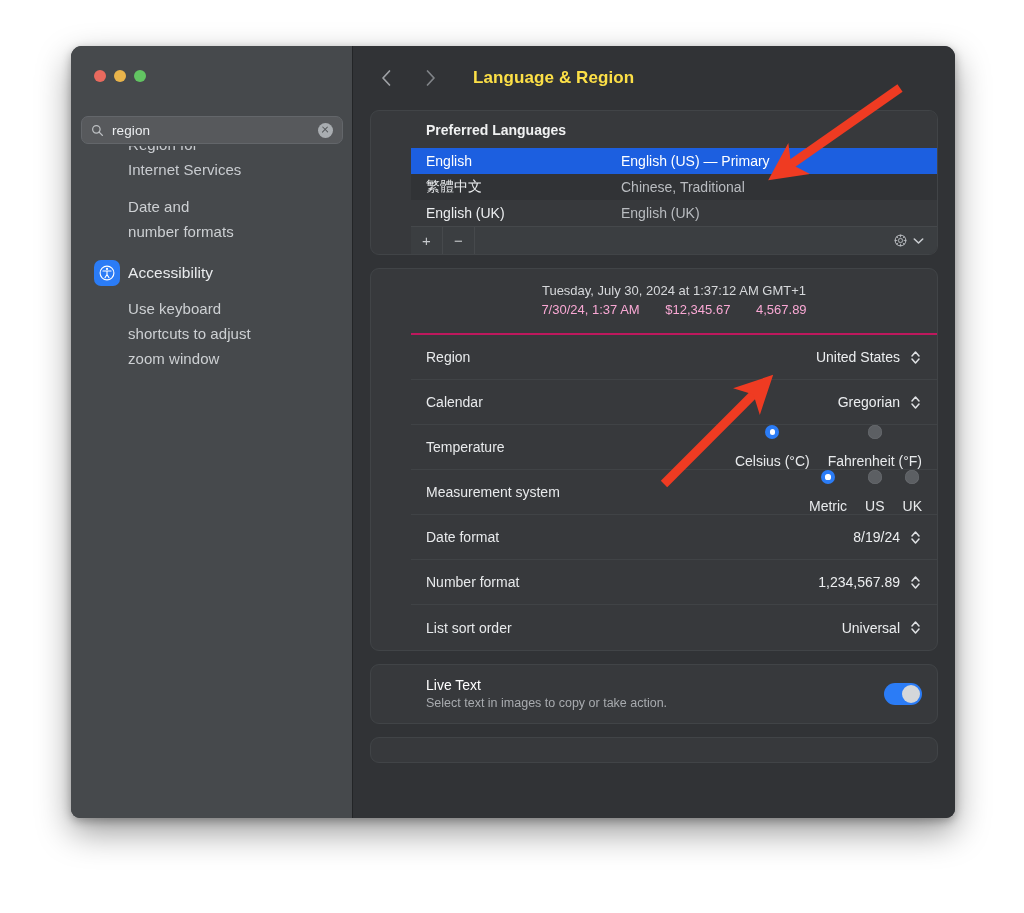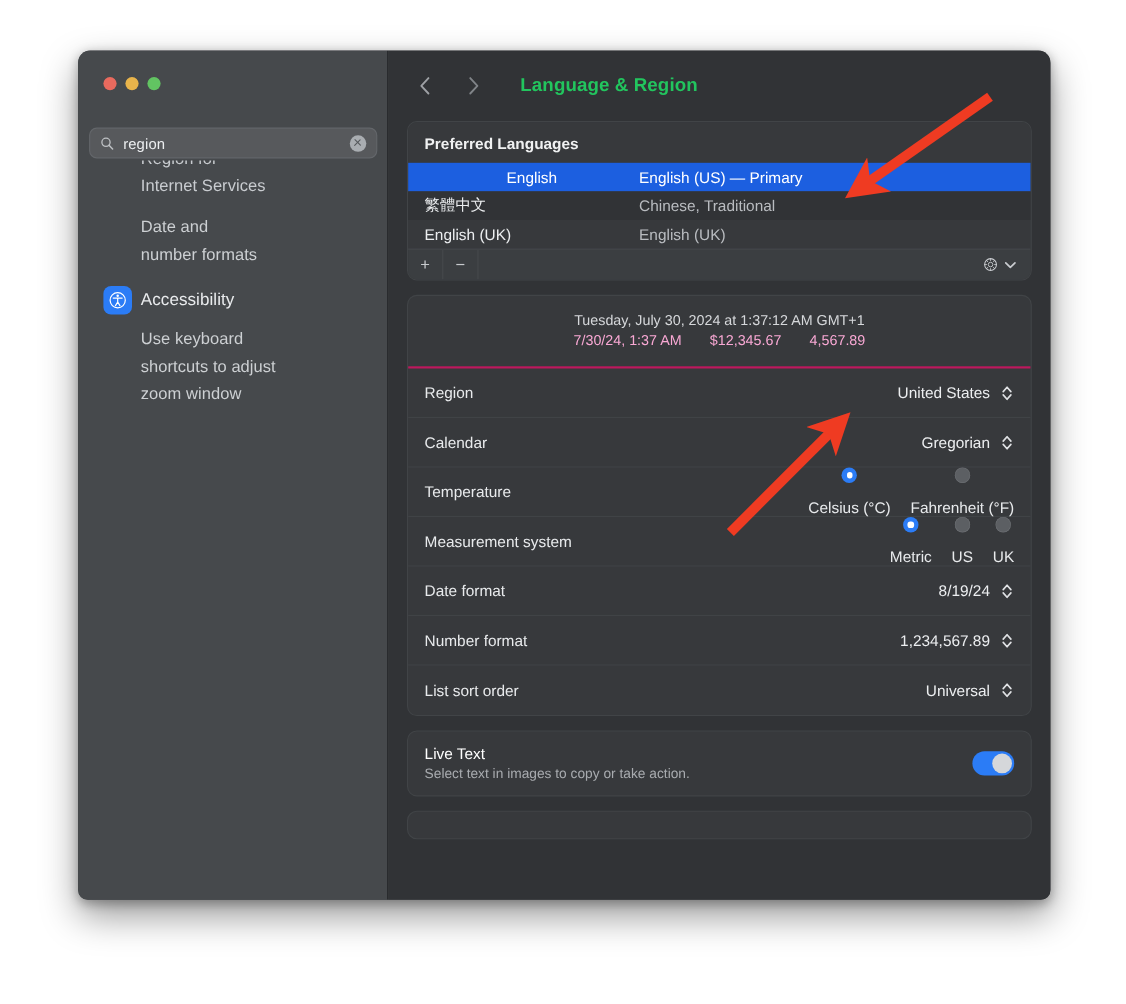--- a/index.html
+++ b/index.html
@@ -179,21 +179,21 @@
     height: 26px;
     display: flex;
     align-items: center;
     justify-content: center;
     color: #9ea1a5;
   }
   .nav-arrow.fwd { color: #808488; margin-left: 18px; }
   .page-title {
     font-size: 17px;
     font-weight: bold;
-    color: #22c55e;
+    color: #fde047;
     margin-left: 30px;
     letter-spacing: 0.1px;
   }
 
   .content-scroll {
     position: absolute;
     top: 64px;
     left: 0;
     right: 0;
     bottom: 0;
@@ -201,20 +201,21 @@
     box-sizing: border-box;
     overflow: hidden;
   }
 
   .card {
     background: #37393c;
     border: 1px solid #414447;
     border-radius: 9px;
     overflow: hidden;
     margin-bottom: 13px;
+    padding-left: 40px;
   }
 
   
   .card-header {
     padding: 11px 15px 10px 15px;
     font-size: 14px;
     font-weight: bold;
     color: #f0f1f2;
     background: #37393c;
   }
@@ -230,21 +231,21 @@
     background: #1c5fe0;
   }
   .lang-row.alt { background: #313336; }
   .lang-name {
     width: 195px;
     color: #eceef0;
     flex: 0 0 auto;
   }
   .lang-desc { color: #b9bcc0; }
   .lang-row.sel .lang-name,
-  .lang-row.sel .lang-desc { color: #ffffff; text-align: center; }
+  .lang-row.sel .lang-desc { color: #ffffff; }
 
   .lang-toolbar {
     display: flex;
     align-items: center;
     height: 27px;
     background: #3b3e41;
     border-top: 1px solid #45484b;
   }
   .tb-btn {
     width: 31px;

